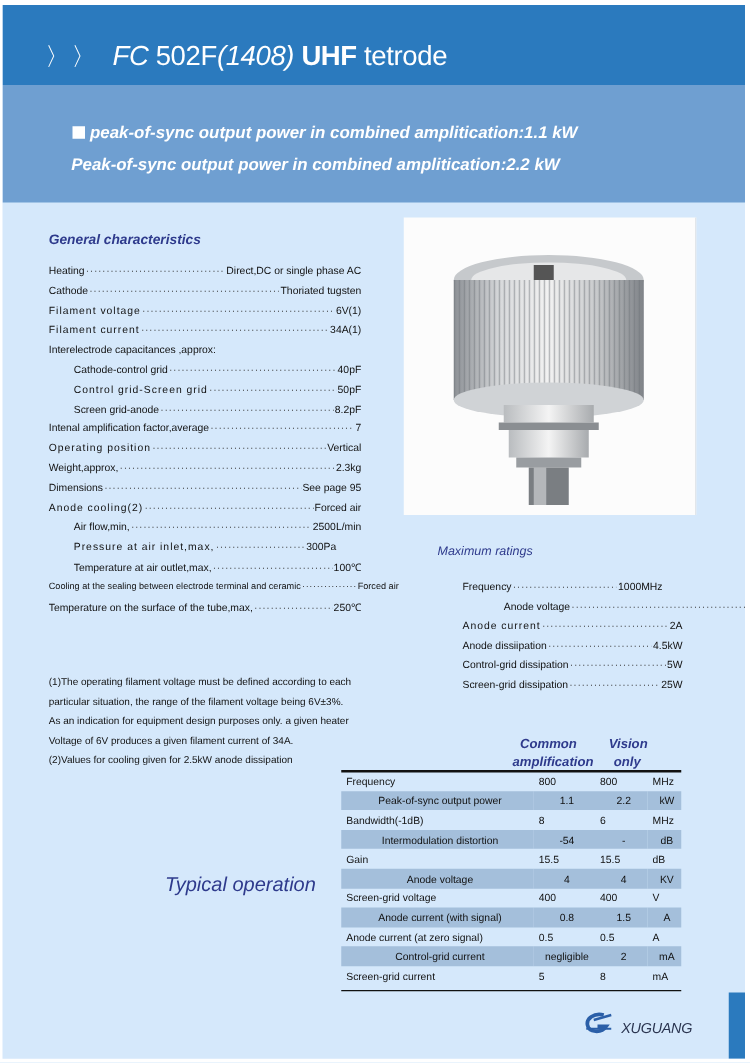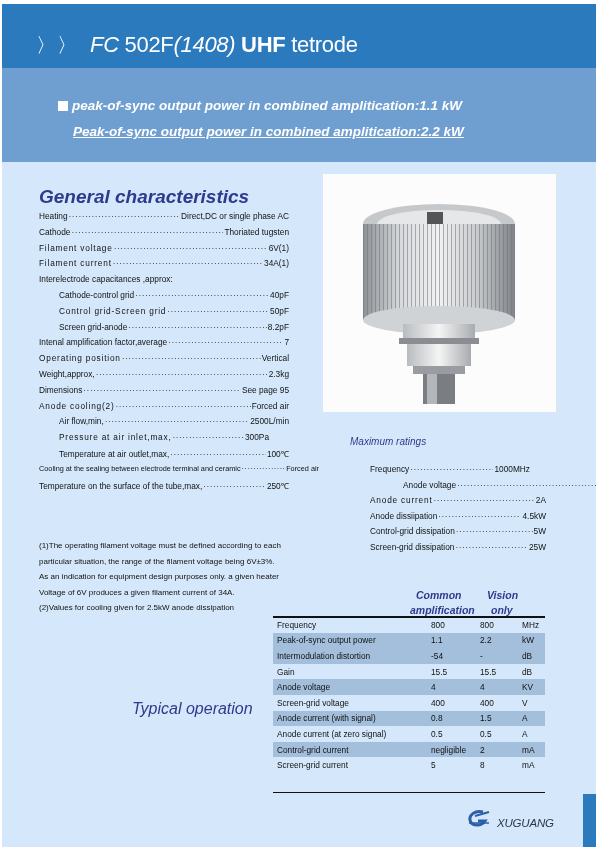--- a/index.html
+++ b/index.html
@@ -21,25 +21,25 @@
   .title .chev { font-size: 20px; margin-right: 12px; letter-spacing: 1px; }
   .title .it { font-style: italic; }
   .title .b { font-weight: bold; }
   .subheader {
     position: absolute; left: 0; top: 64px; width: 594px; height: 94px; background: #6f9fd1;
   }
   .sub-line {
     position: absolute; color: #fff; font-weight: bold; font-style: italic; font-size: 13.5px; white-space: nowrap;
   }
   .sub-line.l1 { left: 56px; top: 30px; }
-  .sub-line.l2 { left: 71px; top: 56px; text-decoration: underline; }
+  .sub-line.l2 { left: 55px; top: 56px; }
   .bullet-sq { display: inline-block; width: 10px; height: 10px; background: #fff; margin-right: 4px; vertical-align: -1px; }
 
   .section-title {
-    position: absolute; color: #2e3a8c; font-style: italic; font-size: 19px; white-space: nowrap;
+    position: absolute; color: #2e3a8c; font-style: italic; font-size: 11px; white-space: nowrap;
   }
   .section-title.bold { font-weight: bold; }
 
   .gc-list { position: absolute; left: 37px; top: 207px; width: 250px; }
   .row {
     display: flex; align-items: baseline; height: 15.8px; font-size: 8.3px; color: #111; white-space: nowrap;
   }
   .row .lbl { flex: 0 0 auto; }
   .row .dots {
     flex: 1 1 auto; overflow: hidden; margin: 0 1px; color: #333; letter-spacing: 0.5px;
@@ -60,21 +60,21 @@
   }
 
   .mr-list { position: absolute; left: 368px; top: 460px; width: 210px; }
   .mr-list .row { height: 15.6px; }
   .mr-list .row.shift { padding-left: 33px; width: 210px; }
 
   .op-table {
     position: absolute; left: 271px; top: 613px; width: 272px; border-collapse: collapse; font-size: 8.3px;
   }
   .op-table td { height: 15.6px; padding: 0 0 0 4px; white-space: nowrap; }
-  .op-table tr.alt td { background: #a4bfdb; }
+  .op-table tr.alt td { background: #a4bfdb; text-align: center; }
   .op-table td.c0 { width: 150px; }
   .op-table td.c1 { width: 45px; }
   .op-table td.c2 { width: 38px; }
   .op-top { position: absolute; left: 271px; top: 612px; width: 272px; height: 2px; background: #111; }
   .op-bottom { position: absolute; left: 271px; top: 788px; width: 272px; height: 1px; background: #111; }
 
   .col-head { position: absolute; color: #2e3a8c; font-style: italic; font-weight: bold; font-size: 10.5px; white-space: nowrap; }
 
   .logo { position: absolute; left: 465px; top: 805px; display: flex; align-items: flex-end; }
   .logo-text { font-style: italic; font-size: 11.5px; color: #2b3550; margin-left: 6px; letter-spacing: -0.2px; }
@@ -288,20 +288,26 @@
           <td class="c1">800</td>
           <td class="c2">800</td>
           <td class="c3">MHz</td>
         </tr>
         <tr class="alt">
           <td class="c0">Peak-of-sync output power</td>
           <td class="c1">1.1</td>
           <td class="c2">2.2</td>
           <td class="c3">kW</td>
         </tr>
+        <tr>
+          <td class="c0">Bandwidth(-1dB)</td>
+          <td class="c1">8</td>
+          <td class="c2">6</td>
+          <td class="c3">MHz</td>
+        </tr>
         <tr class="alt">
           <td class="c0">Intermodulation distortion</td>
           <td class="c1">-54</td>
           <td class="c2">-</td>
           <td class="c3">dB</td>
         </tr>
         <tr>
           <td class="c0">Gain</td>
           <td class="c1">15.5</td>
           <td class="c2">15.5</td>

